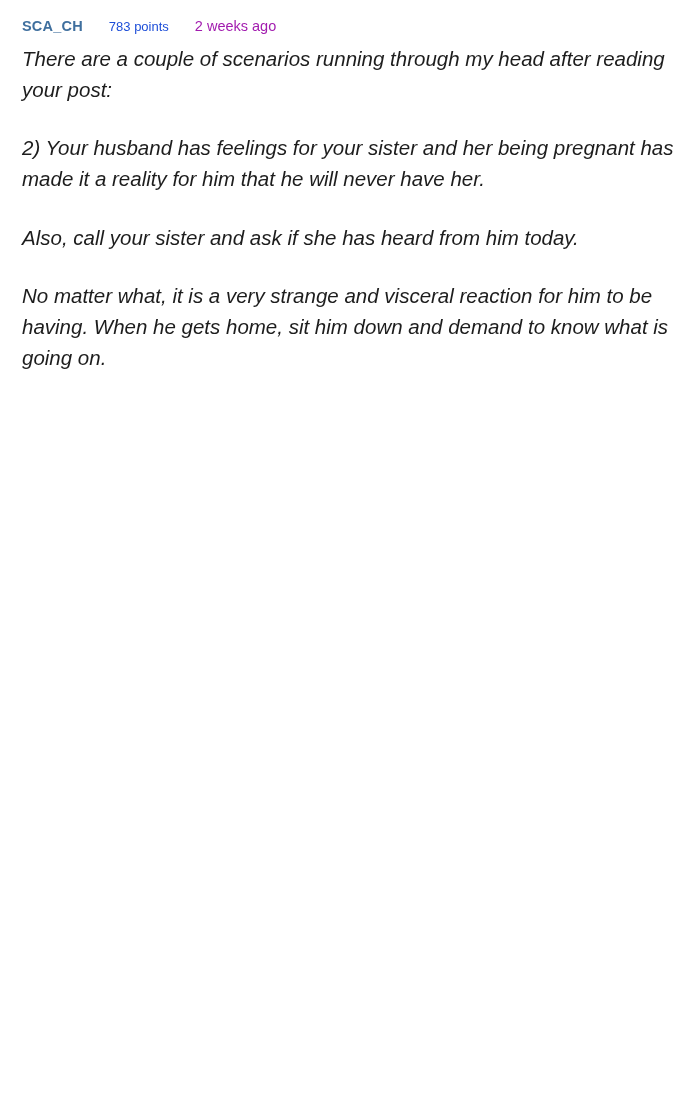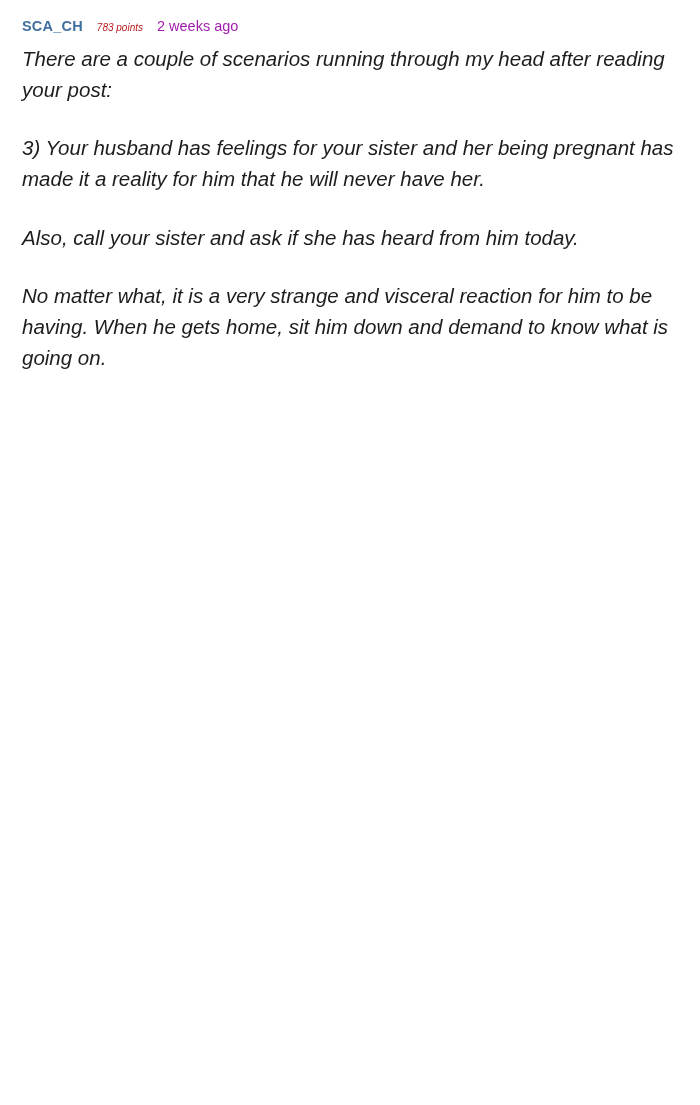--- a/index.html
+++ b/index.html
@@ -15,34 +15,33 @@
     -webkit-font-smoothing: antialiased;
   }
   .comment {
     width: 700px;
     box-sizing: border-box;
     padding: 18px 22px 10px 22px;
   }
   .comment-meta {
     display: flex;
     align-items: baseline;
-    gap: 14px;
+    gap: 26px;
     margin-bottom: 9px;
     white-space: nowrap;
   }
   .author {
     font-size: 14.5px;
     font-weight: bold;
     color: #3f6f9e;
     letter-spacing: 0.2px;
   }
   .points {
-    font-size: 10px;
-    color: #b91c1c;
-    font-style: italic;
+    font-size: 13px;
+    color: #1d4ed8;
   }
   .timestamp {
     font-size: 14.5px;
     color: #a21caf;
   }
   .comment-body {
     font-size: 20.5px;
     line-height: 1.52;
     color: #1d1d1d;
     font-style: italic;
@@ -60,18 +59,18 @@
 <div class="comment">
 
   <div class="comment-meta">
     <span class="author">SCA_CH</span>
     <span class="points">783 points</span>
     <span class="timestamp">2 weeks ago</span>
   </div>
 
   <div class="comment-body">
     <p>There are a couple of scenarios running through my head after reading your post:</p>
-    <p>3) Your husband has feelings for your sister and her being pregnant has made it a reality for him that he will never have her.</p>
+    <p>2) Your husband has feelings for your sister and her being pregnant has made it a reality for him that he will never have her.</p>
     <p>Also, call your sister and ask if she has heard from him today.</p>
     <p>No matter what, it is a very strange and visceral reaction for him to be having. When he gets home, sit him down and demand to know what is going on.</p>
   </div>
 
 </div>
 
 </body></html>

